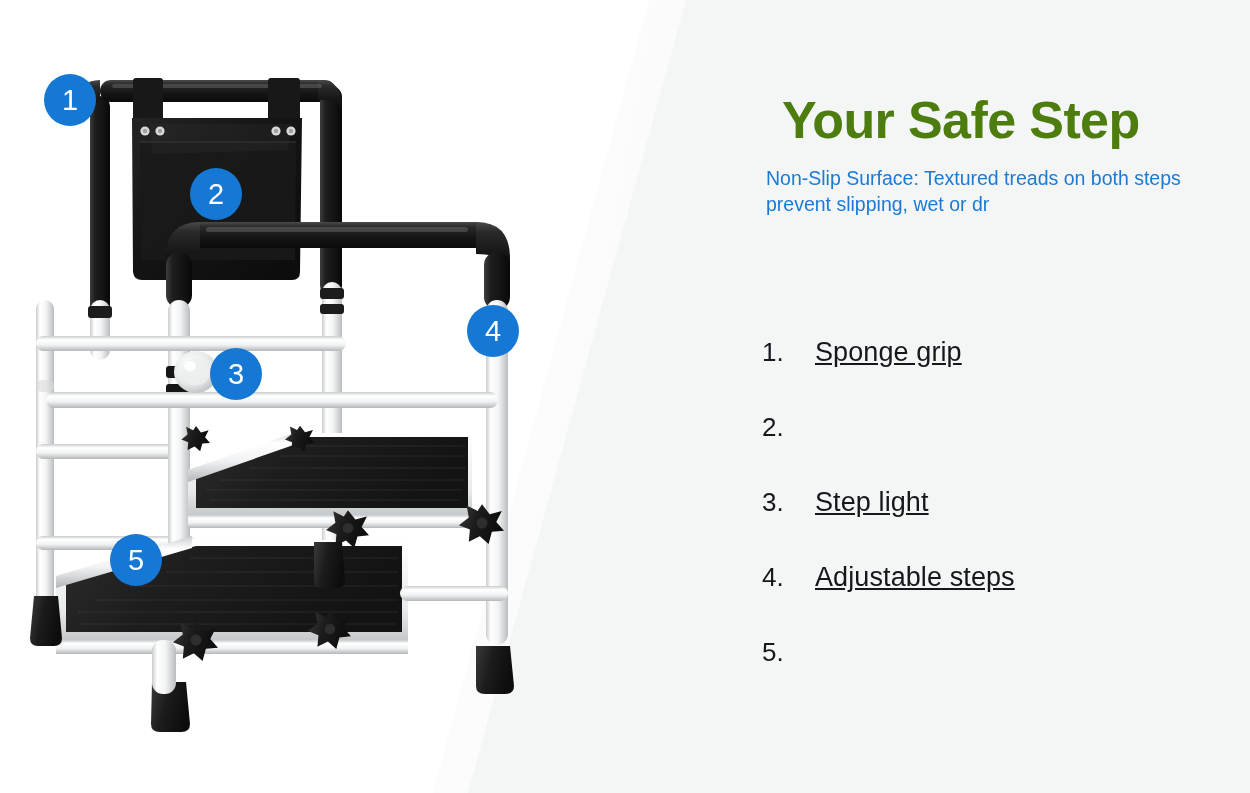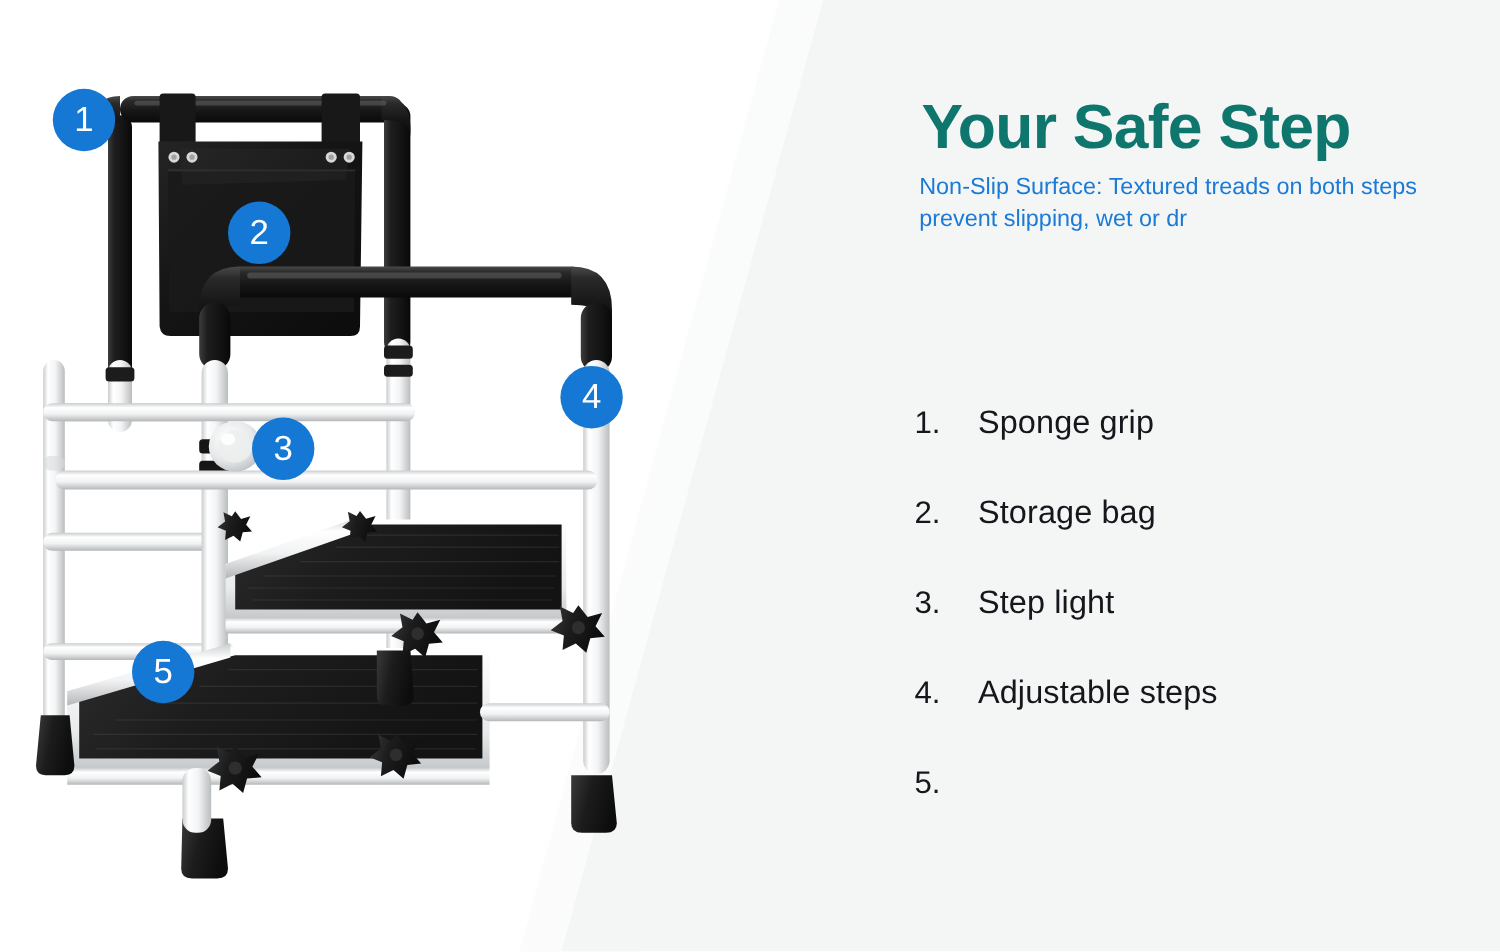--- a/index.html
+++ b/index.html
@@ -46,25 +46,25 @@
   }
 
   
   .text-col {
     position: absolute;
     left: 766px;
     top: 74px;
     width: 440px;
   }
   .headline {
-    margin: 2px;
+    margin: 16px;
     font-size: 52px;
     line-height: 1.16;
     font-weight: bold;
-    color: #0f766e;
+    color: #4d7c0f;
     letter-spacing: -0.6px;
   }
   .subtitle {
     margin: 8px 0 0 0;
     font-size: 19.5px;
     line-height: 1.33;
     color: #1a7ad6;
     width: 430px;
   }
   .feature-list {
@@ -81,20 +81,21 @@
   .feature-num {
     width: 53px;
     flex: none;
     font-size: 26px;
     color: #14181c;
   }
   .feature-label {
     font-size: 27px;
     color: #14181c;
     letter-spacing: 0.1px;
+    text-decoration: underline;
   }
 
   
   .product-stage {
     position: absolute;
     left: 0;
     top: 0;
     width: 700px;
     height: 793px;
   }
@@ -356,21 +357,20 @@
     <p class="subtitle">Non-Slip Surface: Textured treads on both steps prevent slipping, wet or dr</p>
   </div>
 
   <div class="feature-list">
     <div class="feature-row">
       <span class="feature-num">1.</span>
       <span class="feature-label">Sponge grip</span>
     </div>
     <div class="feature-row">
       <span class="feature-num">2.</span>
-      <span class="feature-label">Storage bag</span>
     </div>
     <div class="feature-row">
       <span class="feature-num">3.</span>
       <span class="feature-label">Step light</span>
     </div>
     <div class="feature-row">
       <span class="feature-num">4.</span>
       <span class="feature-label">Adjustable steps</span>
     </div>
     <div class="feature-row">

